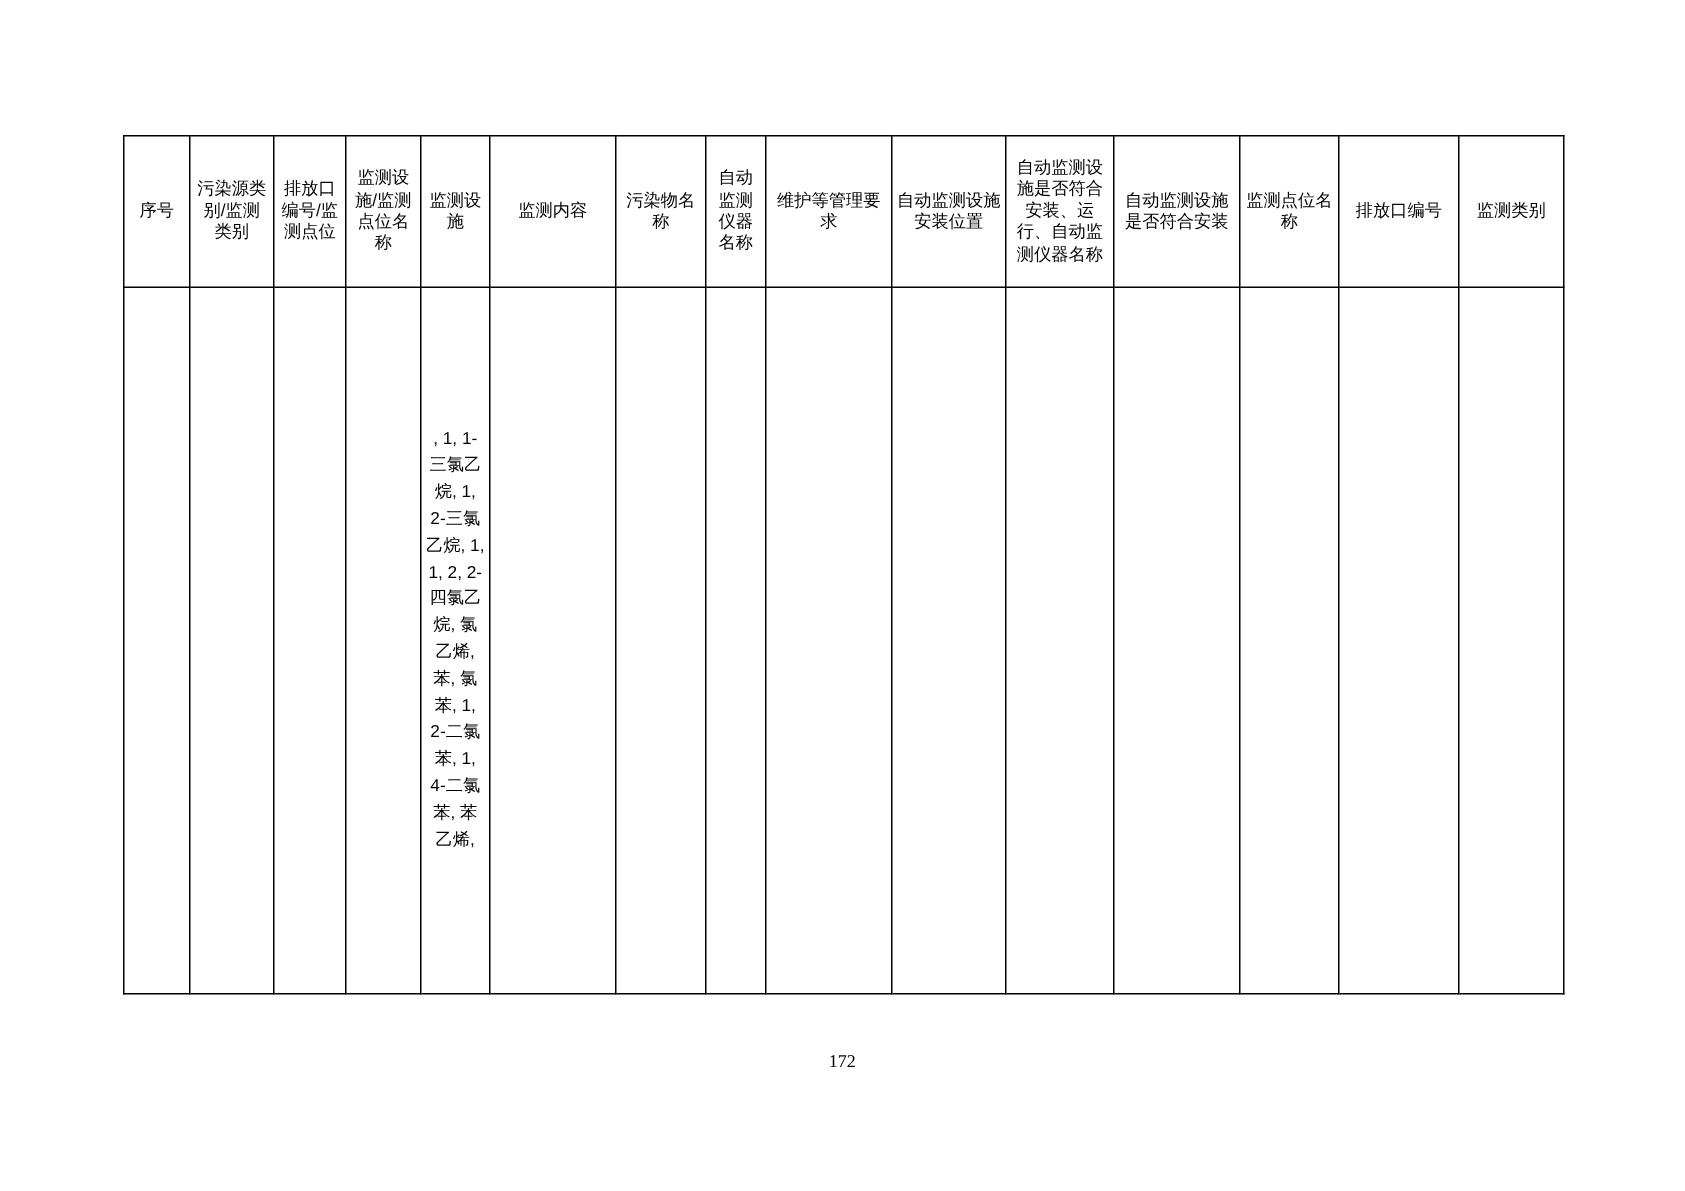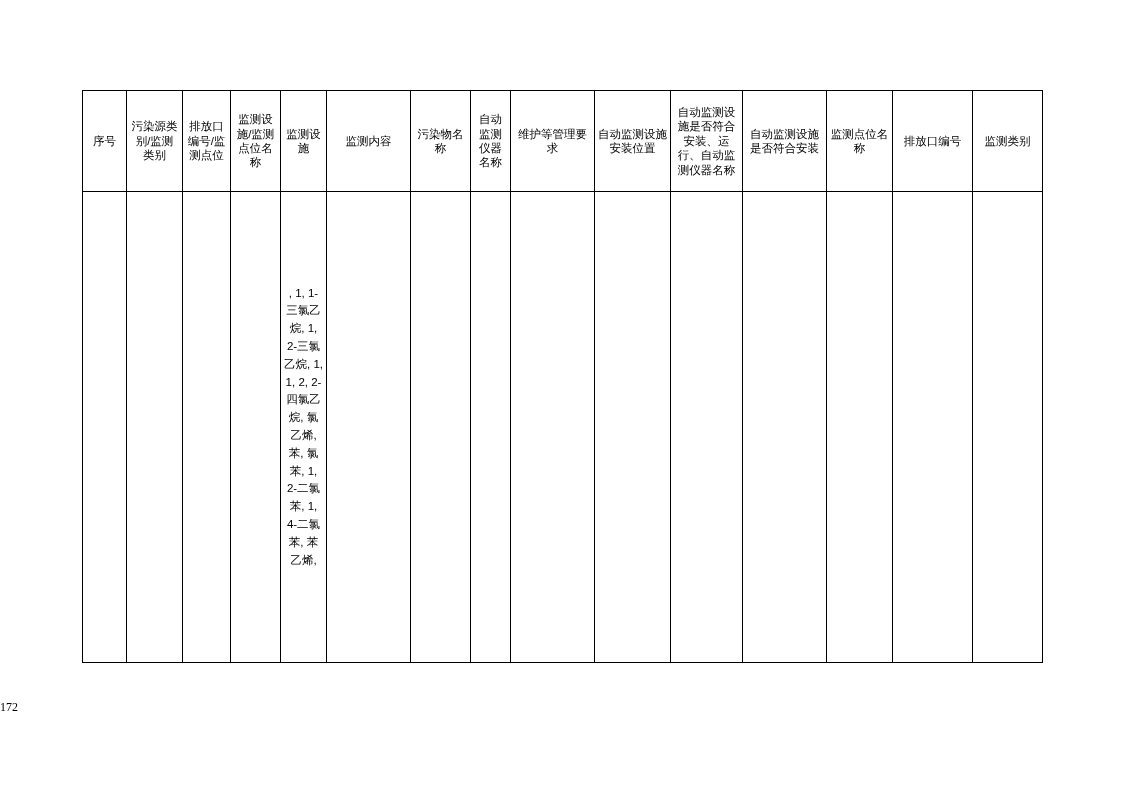--- a/index.html
+++ b/index.html
@@ -63,20 +63,21 @@
     font-size: 11.5px;
     line-height: 1.55;
     text-align: center;
     letter-spacing: 0;
   }
   .page-number {
     position: absolute;
     left: 0;
     top: 700px;
     width: 1123px;
+    text-align: center;
     font-size: 12px;
     color: #000000;
     font-family: "Liberation Serif", serif;
   }
   
   col.c0  { width: 44px; }
   col.c1  { width: 56px; }
   col.c2  { width: 48px; }
   col.c3  { width: 50px; }
   col.c4  { width: 46px; }

